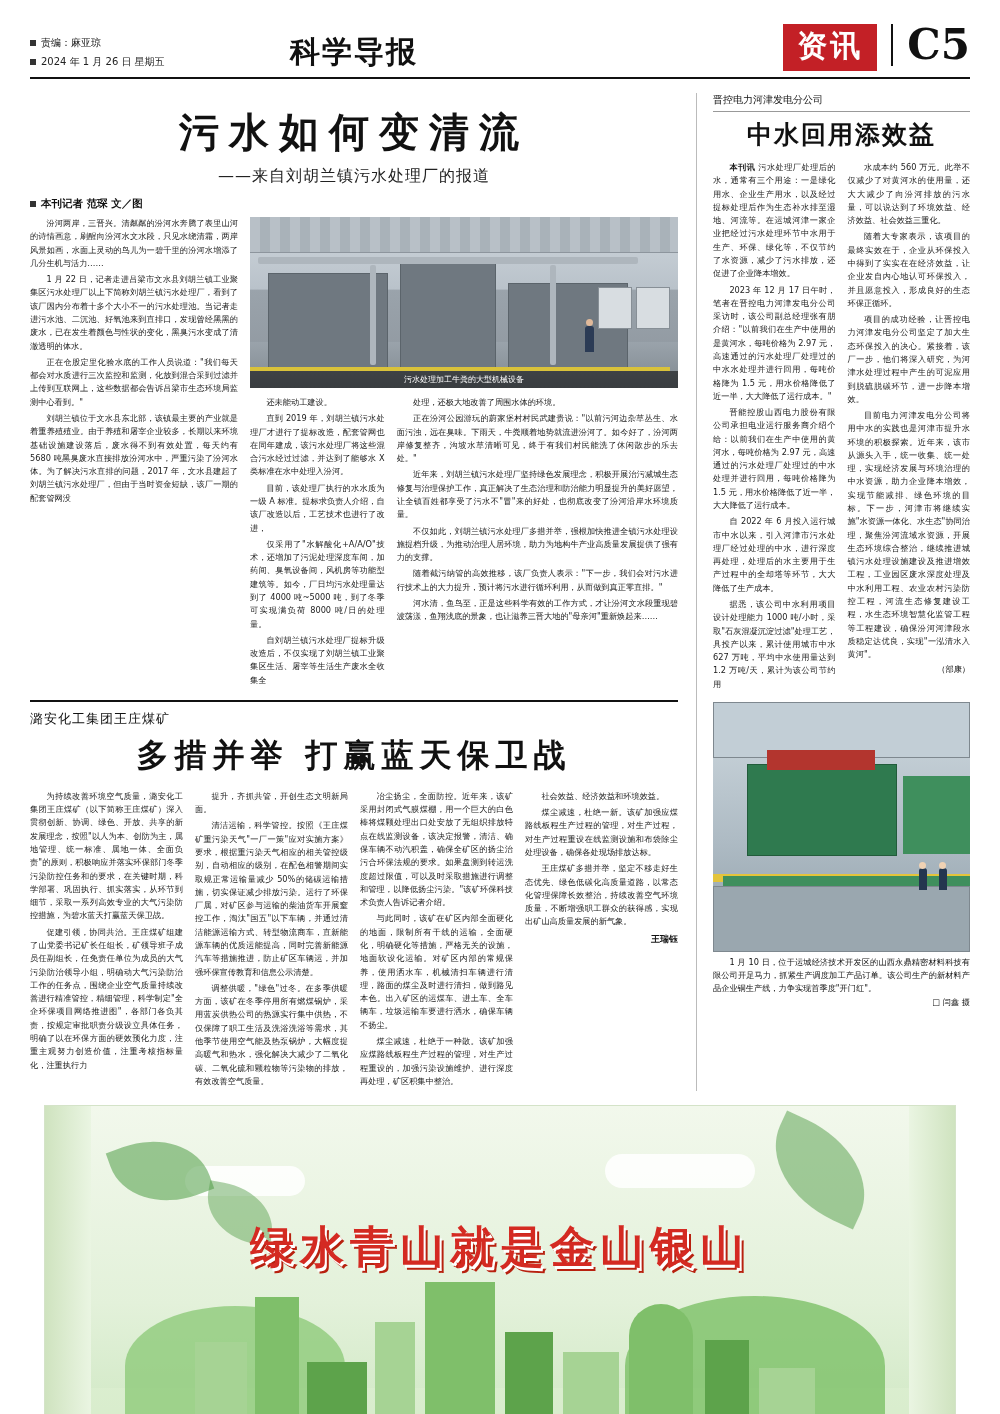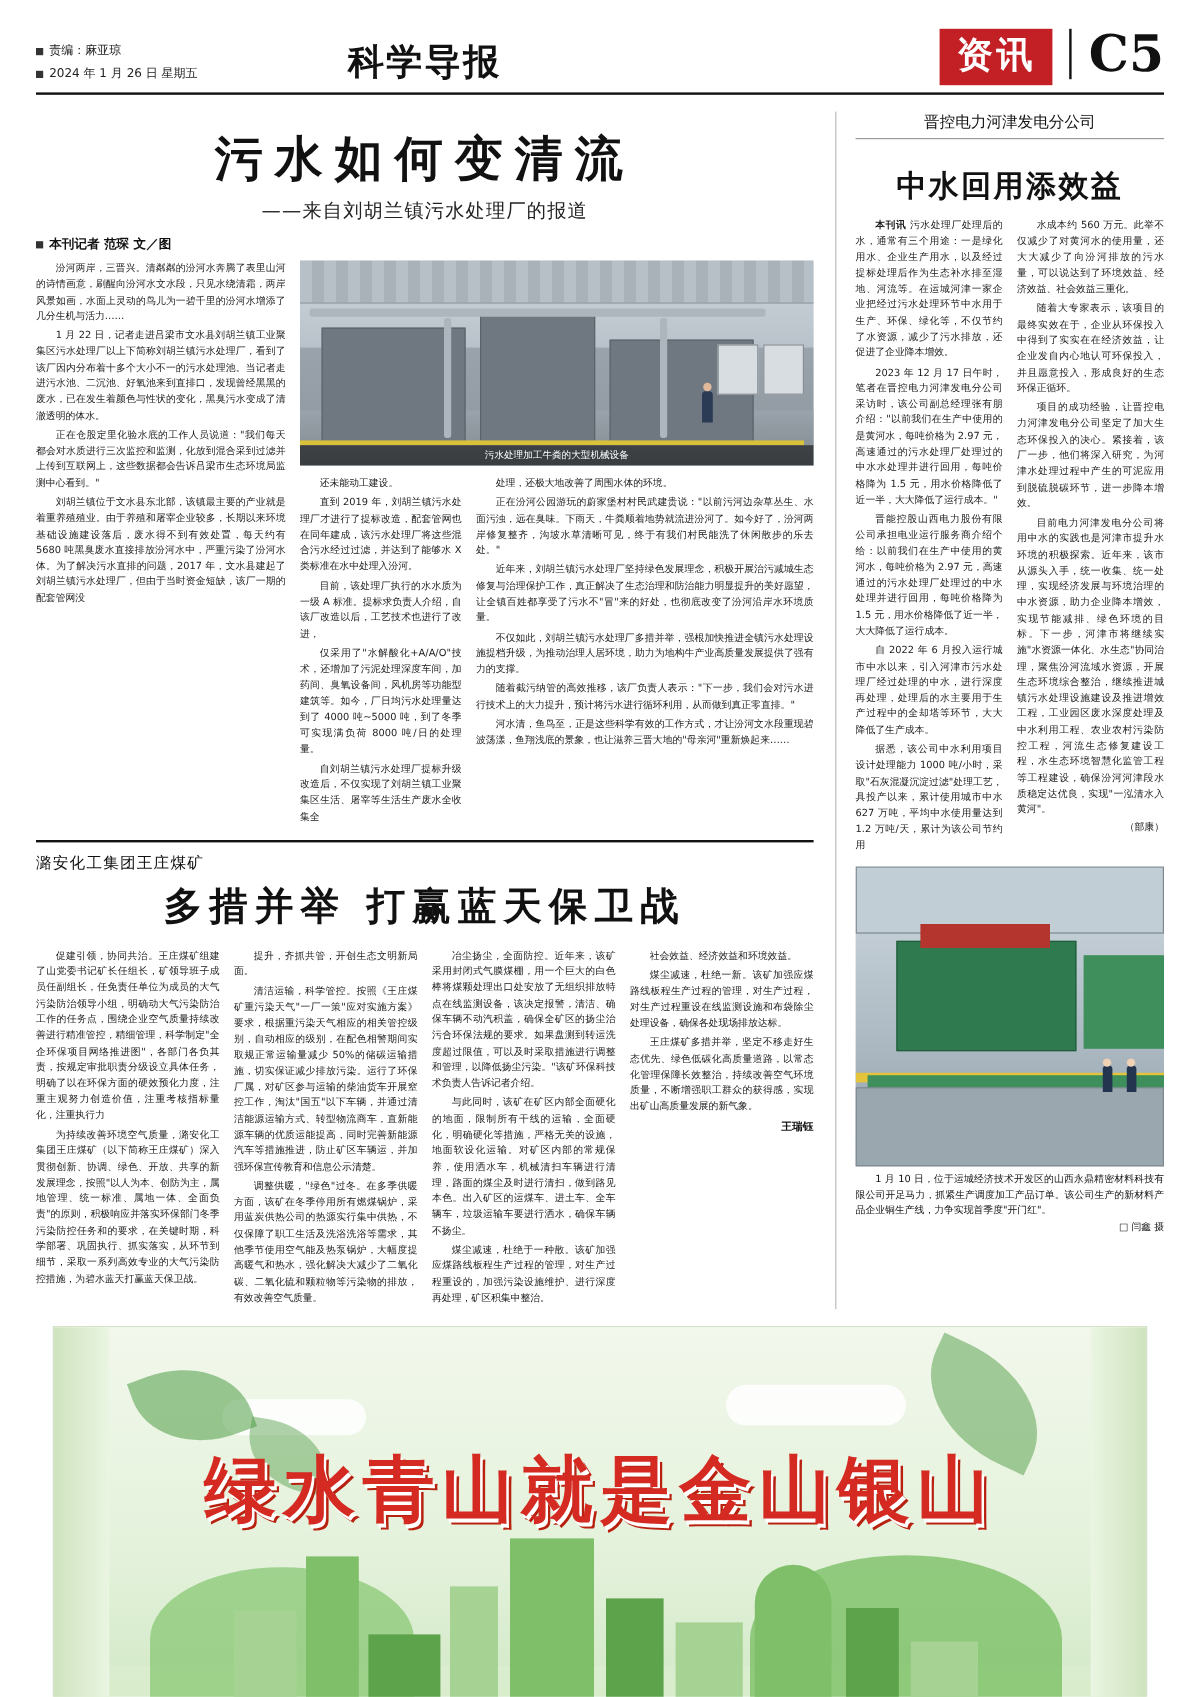--- a/index.html
+++ b/index.html
@@ -165,21 +165,21 @@
   .greenmach .ppl { position:absolute; width:8px; height:22px; background:#24364f; border-radius:3px 3px 0 0;}
   .greenmach .ppl::before{content:"";position:absolute;top:-6px;left:0px;width:7px;height:7px;border-radius:50%;background:#f0d2b4;}
 
   .photo-cap {
     font-size: 8.2px; line-height:1.6; text-align:justify; text-indent:2em;
     margin-top:4px;
   }
   .photo-cred { font-size:8.2px; text-align:right; margin-top:2px; }
 
   
-  .r-kicker { font-size: 13px; border-bottom:1px solid #999; padding-bottom:4px; margin-bottom:22px;text-align:center;}
+  .r-kicker { font-size: 10px; border-bottom:1px solid #999; padding-bottom:4px; margin-bottom:6px;}
   .r-title {
     font-family:"DejaVu Serif","Liberation Serif",serif;
     font-weight:bold; font-size:25px; letter-spacing:2px;
     text-align:center; margin: 4px 0 10px 0;
   }
   .r-cols { display:grid; grid-template-columns: 1fr 1fr; gap: 12px; }
   .lead-in { font-weight:bold; }
   .r-sign { text-align:right; font-size:8.2px; margin-top:3px; }
 
   
@@ -207,25 +207,25 @@
     position:absolute; left:0; right:0; top:0; height:58%;
     background: linear-gradient(180deg,#f2f8ec 0%, #e3f1da 70%, #d6ebcb 100%);
   }
   .poster .frame-l, .poster .frame-r {
     position:absolute; top:0; bottom:0; width:46px;
     background: linear-gradient(90deg,#cfe3bf,#eaf5e2);
   }
   .poster .frame-l { left:0; }
   .poster .frame-r { right:0; background: linear-gradient(270deg,#cfe3bf,#eaf5e2); }
   .poster-title {
-    position:absolute; top: 96px; left:0; right:0;
+    position:absolute; top: 112px; left:0; right:0;
     text-align:center;
     font-family:"DejaVu Serif","Liberation Serif",serif;
     font-weight:bold;
-    font-size: 60px;
+    font-size: 44px;
     letter-spacing: 6px;
     color:#d42a22;
     text-shadow: 2px 3px 0 #ffffff, 4px 5px 0 #b8210f;
   }
   .hill {
     position:absolute; border-radius: 50% 50% 0 0;
   }
   .bld { position:absolute; background:#7fbf6a; }
   .bld.dark { background:#5da34b; }
   .bld.light { background:#a6d394; }
@@ -314,22 +314,22 @@
             </div>
           </div>
         </div>
       </div>
 
       <div class="sep"></div>
       <div class="s2-kicker">潞安化工集团王庄煤矿</div>
       <div class="s2-title">多措并举    打赢蓝天保卫战</div>
       <div class="s2-cols">
         <div>
+          <p class="ptext">为持续改善环境空气质量，潞安化工集团王庄煤矿（以下简称王庄煤矿）深入贯彻创新、协调、绿色、开放、共享的新发展理念，按照"以人为本、创防为主，属地管理、统一标准、属地一体、全面负责"的原则，积极响应并落实环保部门冬季污染防控任务和的要求，在关键时期，科学部署、巩固执行、抓实落实，从环节到细节，采取一系列高效专业的大气污染防控措施，为碧水蓝天打赢蓝天保卫战。</p>
           <p class="ptext">促建引领，协同共治。王庄煤矿组建了山党委书记矿长任组长，矿领导班子成员任副组长，任免责任单位为成员的大气污染防治领导小组，明确动大气污染防治工作的任务点，围绕企业空气质量持续改善进行精准管控，精细管理，科学制定"全企环保项目网络推进图"，各部门各负其责，按规定审批职责分级设立具体任务，明确了以在环保方面的硬效预化力度，注重主观努力创造价值，注重考核指标量化，注重执行力</p>
-          <p class="ptext">为持续改善环境空气质量，潞安化工集团王庄煤矿（以下简称王庄煤矿）深入贯彻创新、协调、绿色、开放、共享的新发展理念，按照"以人为本、创防为主，属地管理、统一标准、属地一体、全面负责"的原则，积极响应并落实环保部门冬季污染防控任务和的要求，在关键时期，科学部署、巩固执行、抓实落实，从环节到细节，采取一系列高效专业的大气污染防控措施，为碧水蓝天打赢蓝天保卫战。</p>
         </div>
         <div>
           <p class="ptext">提升，齐抓共管，开创生态文明新局面。</p>
           <p class="ptext">清洁运输，科学管控。按照《王庄煤矿重污染天气"一厂一策"应对实施方案》要求，根据重污染天气相应的相关管控级别，自动相应的级别，在配色相警期间实取规正常运输量减少 50%的储碳运输措施，切实保证减少排放污染。运行了环保厂属，对矿区参与运输的柴油货车开展窒控工作，淘汰"国五"以下车辆，并通过清洁能源运输方式、转型物流商车，直新能源车辆的优质运能提高，同时完善新能源汽车等措施推进，防止矿区车辆运，并加强环保宣传教育和信息公示清楚。</p>
           <p class="ptext">调整供暖，"绿色"过冬。在多季供暖方面，该矿在冬季停用所有燃煤锅炉，采用蓝炭供热公司的热源实行集中供热，不仅保障了职工生活及洗浴洗浴等需求，其他季节使用空气能及热泵锅炉，大幅度提高暖气和热水，强化解决大减少了二氧化碳、二氧化硫和颗粒物等污染物的排放，有效改善空气质量。</p>
         </div>
         <div>
           <p class="ptext">冶尘扬尘，全面防控。近年来，该矿采用封闭式气膜煤棚，用一个巨大的白色棒将煤颗处理出口处安放了无组织排放特点在线监测设备，该决定报警，清洁、确保车辆不动汽积盖，确保全矿区的扬尘治污合环保法规的要求。如果盘测到转运洗度超过限值，可以及时采取措施进行调整和管理，以降低扬尘污染。"该矿环保科技术负责人告诉记者介绍。</p>
           <p class="ptext">与此同时，该矿在矿区内部全面硬化的地面，限制所有干线的运输，全面硬化，明确硬化等措施，严格无关的设施，地面软设化运输。对矿区内部的常规保养，使用洒水车，机械清扫车辆进行清理，路面的煤尘及时进行清扫，做到路见本色。出入矿区的运煤车、进土车、全车辆车，垃圾运输车要进行洒水，确保车辆不扬尘。</p>
           <p class="ptext">煤尘减速，杜绝于一种散。该矿加强应煤路线板程生产过程的管理，对生产过程重设的，加强污染设施维护、进行深度再处理，矿区积集中整治。</p>

